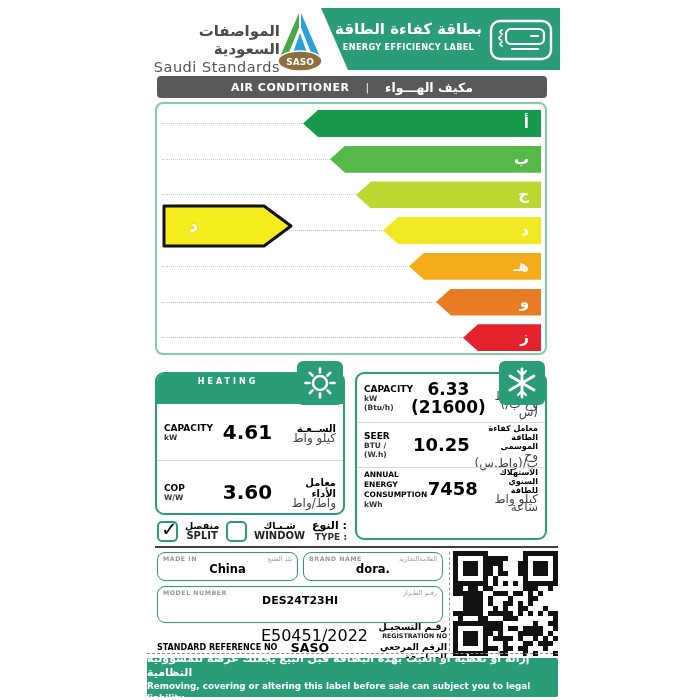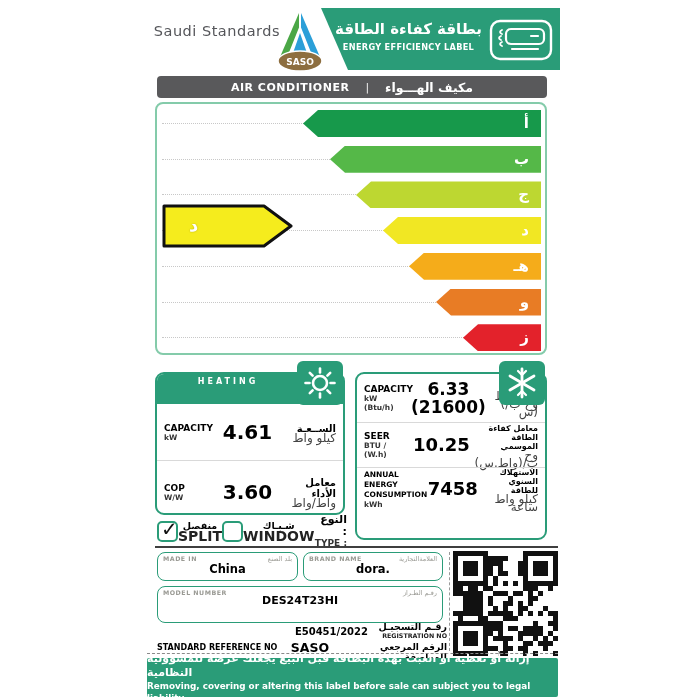--- a/index.html
+++ b/index.html
@@ -52,35 +52,35 @@
   .col-ar .lbl { font-weight:bold; font-size:10px; line-height:11px; }
   .col-ar .lbl.small { font-size:8px; line-height:9px; }
   .col-ar .unit { font-size:12px; color:#444; line-height:8px; }
 
   
   .type-row { position:absolute; left:157px; top:516px; width:190px; height:30px; display:flex; align-items:center; justify-content:space-between; }
   .cb { width:21px; height:21px; border:2px solid var(--green); border-radius:5px; background:#fff; position:relative; flex:none; }
   .cb .tick { position:absolute; left:2px; top:-6px; font-size:20px; font-weight:bold; color:#111; }
   .opt-lbls { text-align:center; }
   .opt-ar { font-size:9.5px; font-weight:bold; line-height:10px; }
-  .opt-en { font-size:14px; font-weight:bold; line-height:10px; color:#222; }
+  .opt-en { font-size:10px; font-weight:bold; line-height:10px; color:#222; }
   .type-lbl { text-align:right; }
   .type-ar { font-size:11px; font-weight:bold; line-height:12px; }
   .type-en { font-size:9px; font-weight:bold; color:#333; line-height:11px; }
 
   .hrule { position:absolute; left:155px; top:546px; width:403px; border-top:2px solid #3f3f3f; }
 
   
   .info-box { position:absolute; border:1.5px solid var(--green); border-radius:8px; background:#fff; }
   .corner-en { position:absolute; left:5px; top:2px; font-size:6.3px; font-weight:bold; color:#9a9a94; letter-spacing:0.5px; }
   .corner-ar { position:absolute; right:5px; top:2px; font-size:6.5px; color:#9a9a94; }
   .info-val { position:absolute; left:0; right:0; top:9px; text-align:center; font-weight:bold; font-size:11.5px; }
   .info-val2 { top:7px; line-height:13px; font-size:11px; }
 
-  .reg-val { position:absolute; left:240px; top:626px; width:128px; text-align:right; font-weight:bold; font-size:10px; }
+  .reg-val { position:absolute; left:240px; top:626px; width:128px; text-align:right; font-weight:normal; font-size:16px; }
   .reg-lbl { position:absolute; left:374px; top:621px; width:73px; text-align:right; }
   .reg-lbl .ar { font-size:9.5px; font-weight:bold; line-height:11px; }
   .reg-lbl .en { font-size:6.3px; font-weight:bold; color:#222; line-height:8px; }
   .std-en { position:absolute; left:157px; top:643px; font-size:8px; font-weight:bold; }
   .std-val { position:absolute; left:255px; top:640px; width:110px; text-align:center; font-weight:bold; font-size:12.5px; }
   .std-ar { position:absolute; left:368px; top:642px; width:79px; text-align:right; font-size:9px; font-weight:bold; }
 
   .vdash { position:absolute; left:449px; top:552px; height:99px; border-left:1.5px dashed #999; }
   .qr { position:absolute; left:453px; top:551px; width:105px; height:105px; }
   .qr .m { position:absolute; background:#111; }
@@ -93,20 +93,21 @@
   .foot-en { font-size:8.8px; font-weight:bold; line-height:12px; }
 
   :root { --green:#2a9c78; }
 </style>
 </head>
 <body>
 
 <div class="stage">
 
   <div class="org-block">
+    <div class="org-ar">المواصفات السعودية</div>
     <div class="org-en">Saudi Standards</div>
   </div>
 
   <div class="saso-logo">
     <svg width="68" height="64" viewBox="0 0 68 64">
       <polygon points="33,2 14,46 33,46" fill="#4aa746"></polygon>
       <polygon points="35,2 54,46 35,46" fill="#2b9fd8"></polygon>
       <polygon points="34,0 10,52 24,52 34,24 44,52 58,52" fill="none"></polygon>
       <polygon points="34,14 22,44 46,44" fill="#ffffff"></polygon>
       <polygon points="34,22 27,42 41,42" fill="#2b9fd8"></polygon>

